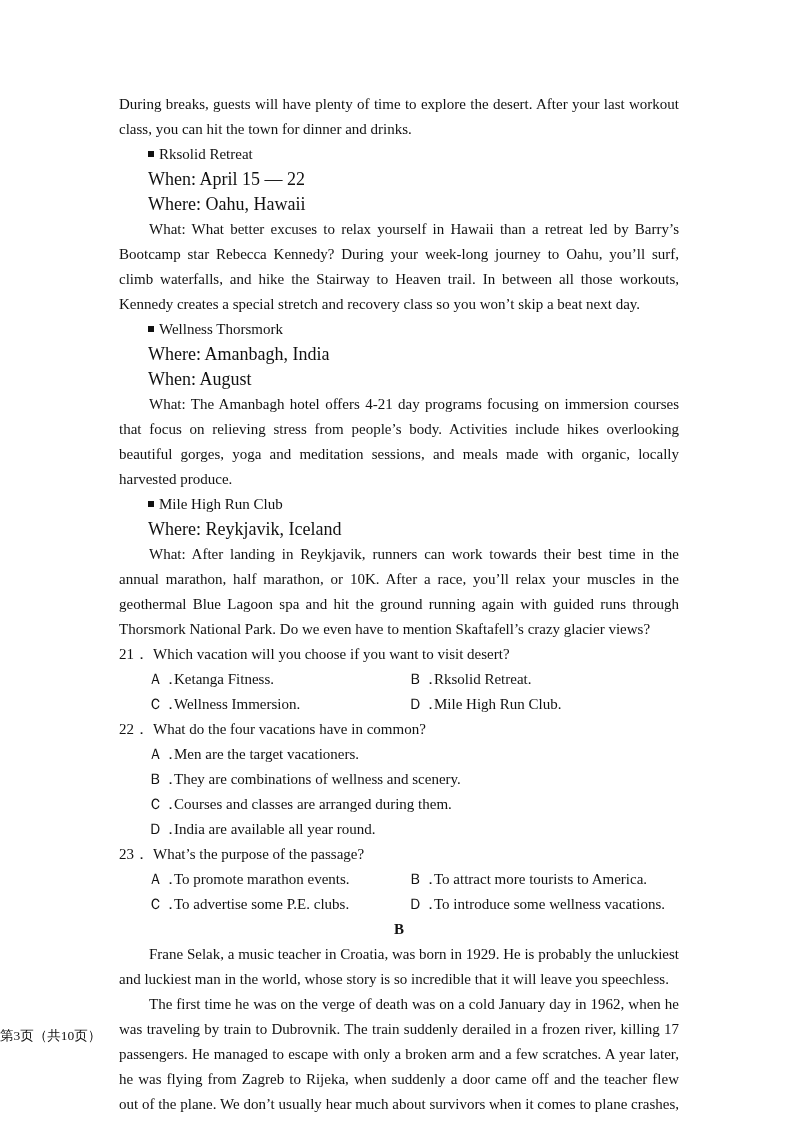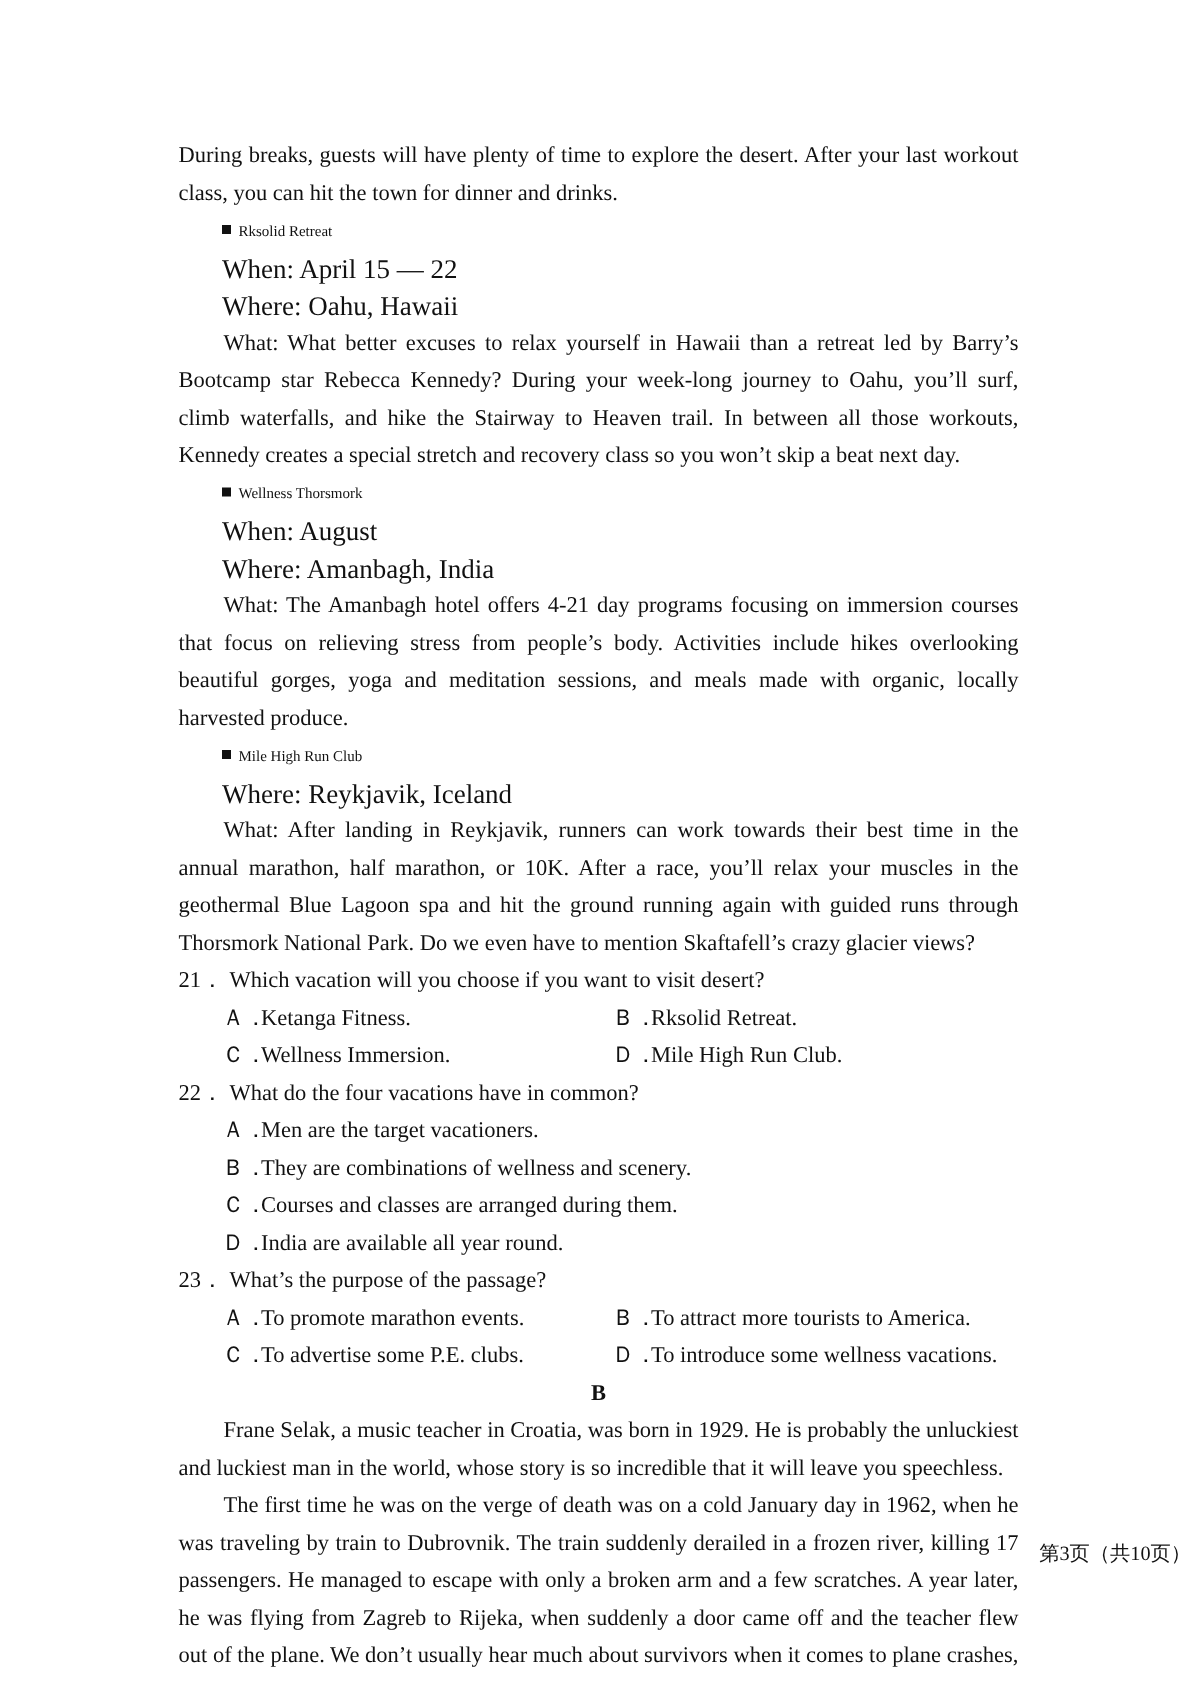--- a/index.html
+++ b/index.html
@@ -36,21 +36,21 @@
     text-align: justify;
     text-justify: inter-word;
     margin: 0;
     hyphens: none;
   }
   .para.indent {
     text-indent: 30px;
   }
 
   .bullet-line {
-    font-size: 10px;
+    font-size: 15.0px;
     line-height: 25.0px;
     margin: 0;
     padding-left: 29px;
     white-space: nowrap;
   }
   .sq {
     display: inline-block;
     width: 6px;
     height: 6px;
     background: #111111;
@@ -110,21 +110,21 @@
     text-align: center;
     margin: 0;
   }
 
   
   .footer {
     position: absolute;
     left: 0;
     top: 1026px;
     width: 794px;
-    text-align: right;
+    text-align: left;
     font-size: 13.5px;
     line-height: 20px;
     font-family: "Liberation Serif", "DejaVu Serif", serif;
     color: #111111;
   }
 </style>
 </head>
 <body>
 
 <div class="page">
@@ -136,22 +136,22 @@
     <p class="bullet-line">
       <span class="sq"></span><span>Rksolid Retreat</span>
     </p>
     <p class="meta-line">When: April 15 — 22</p>
     <p class="meta-line">Where: Oahu, Hawaii</p>
     <p class="para indent">What: What better excuses to relax yourself in Hawaii than a retreat led by Barry’s Bootcamp star Rebecca Kennedy? During your week-long journey to Oahu, you’ll surf, climb waterfalls, and hike the Stairway to Heaven trail. In between all those workouts, Kennedy creates a special stretch and recovery class so you won’t skip a beat next day.</p>
 
     <p class="bullet-line">
       <span class="sq"></span><span>Wellness Thorsmork</span>
     </p>
+    <p class="meta-line">Where: Amanbagh, India</p>
     <p class="meta-line">When: August</p>
-    <p class="meta-line">Where: Amanbagh, India</p>
     <p class="para indent">What: The Amanbagh hotel offers 4-21 day programs focusing on immersion courses that focus on relieving stress from people’s body. Activities include hikes overlooking beautiful gorges, yoga and meditation sessions, and meals made with organic, locally harvested produce.</p>
 
     <p class="bullet-line">
       <span class="sq"></span><span>Mile High Run Club</span>
     </p>
     <p class="meta-line">Where: Reykjavik, Iceland</p>
     <p class="para indent">What: After landing in Reykjavik, runners can work towards their best time in the annual marathon, half marathon, or 10K. After a race, you’ll relax your muscles in the geothermal Blue Lagoon spa and hit the ground running again with guided runs through Thorsmork National Park. Do we even have to mention Skaftafell’s crazy glacier views?</p>
 
     <div class="question">
       <span class="q-num">21．</span>

